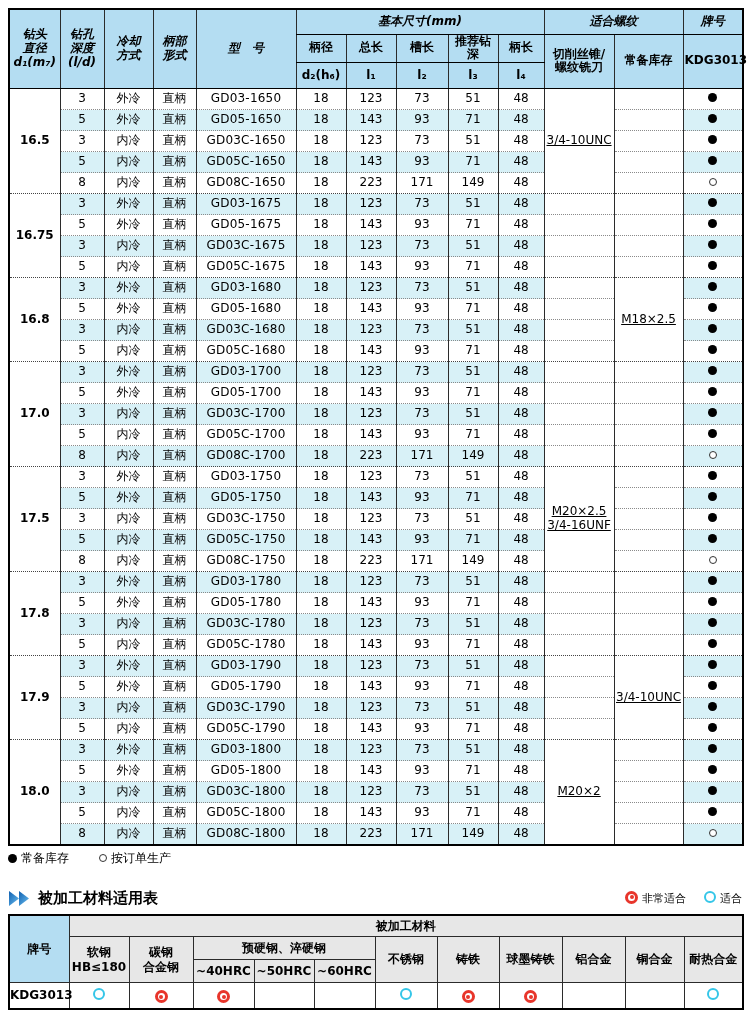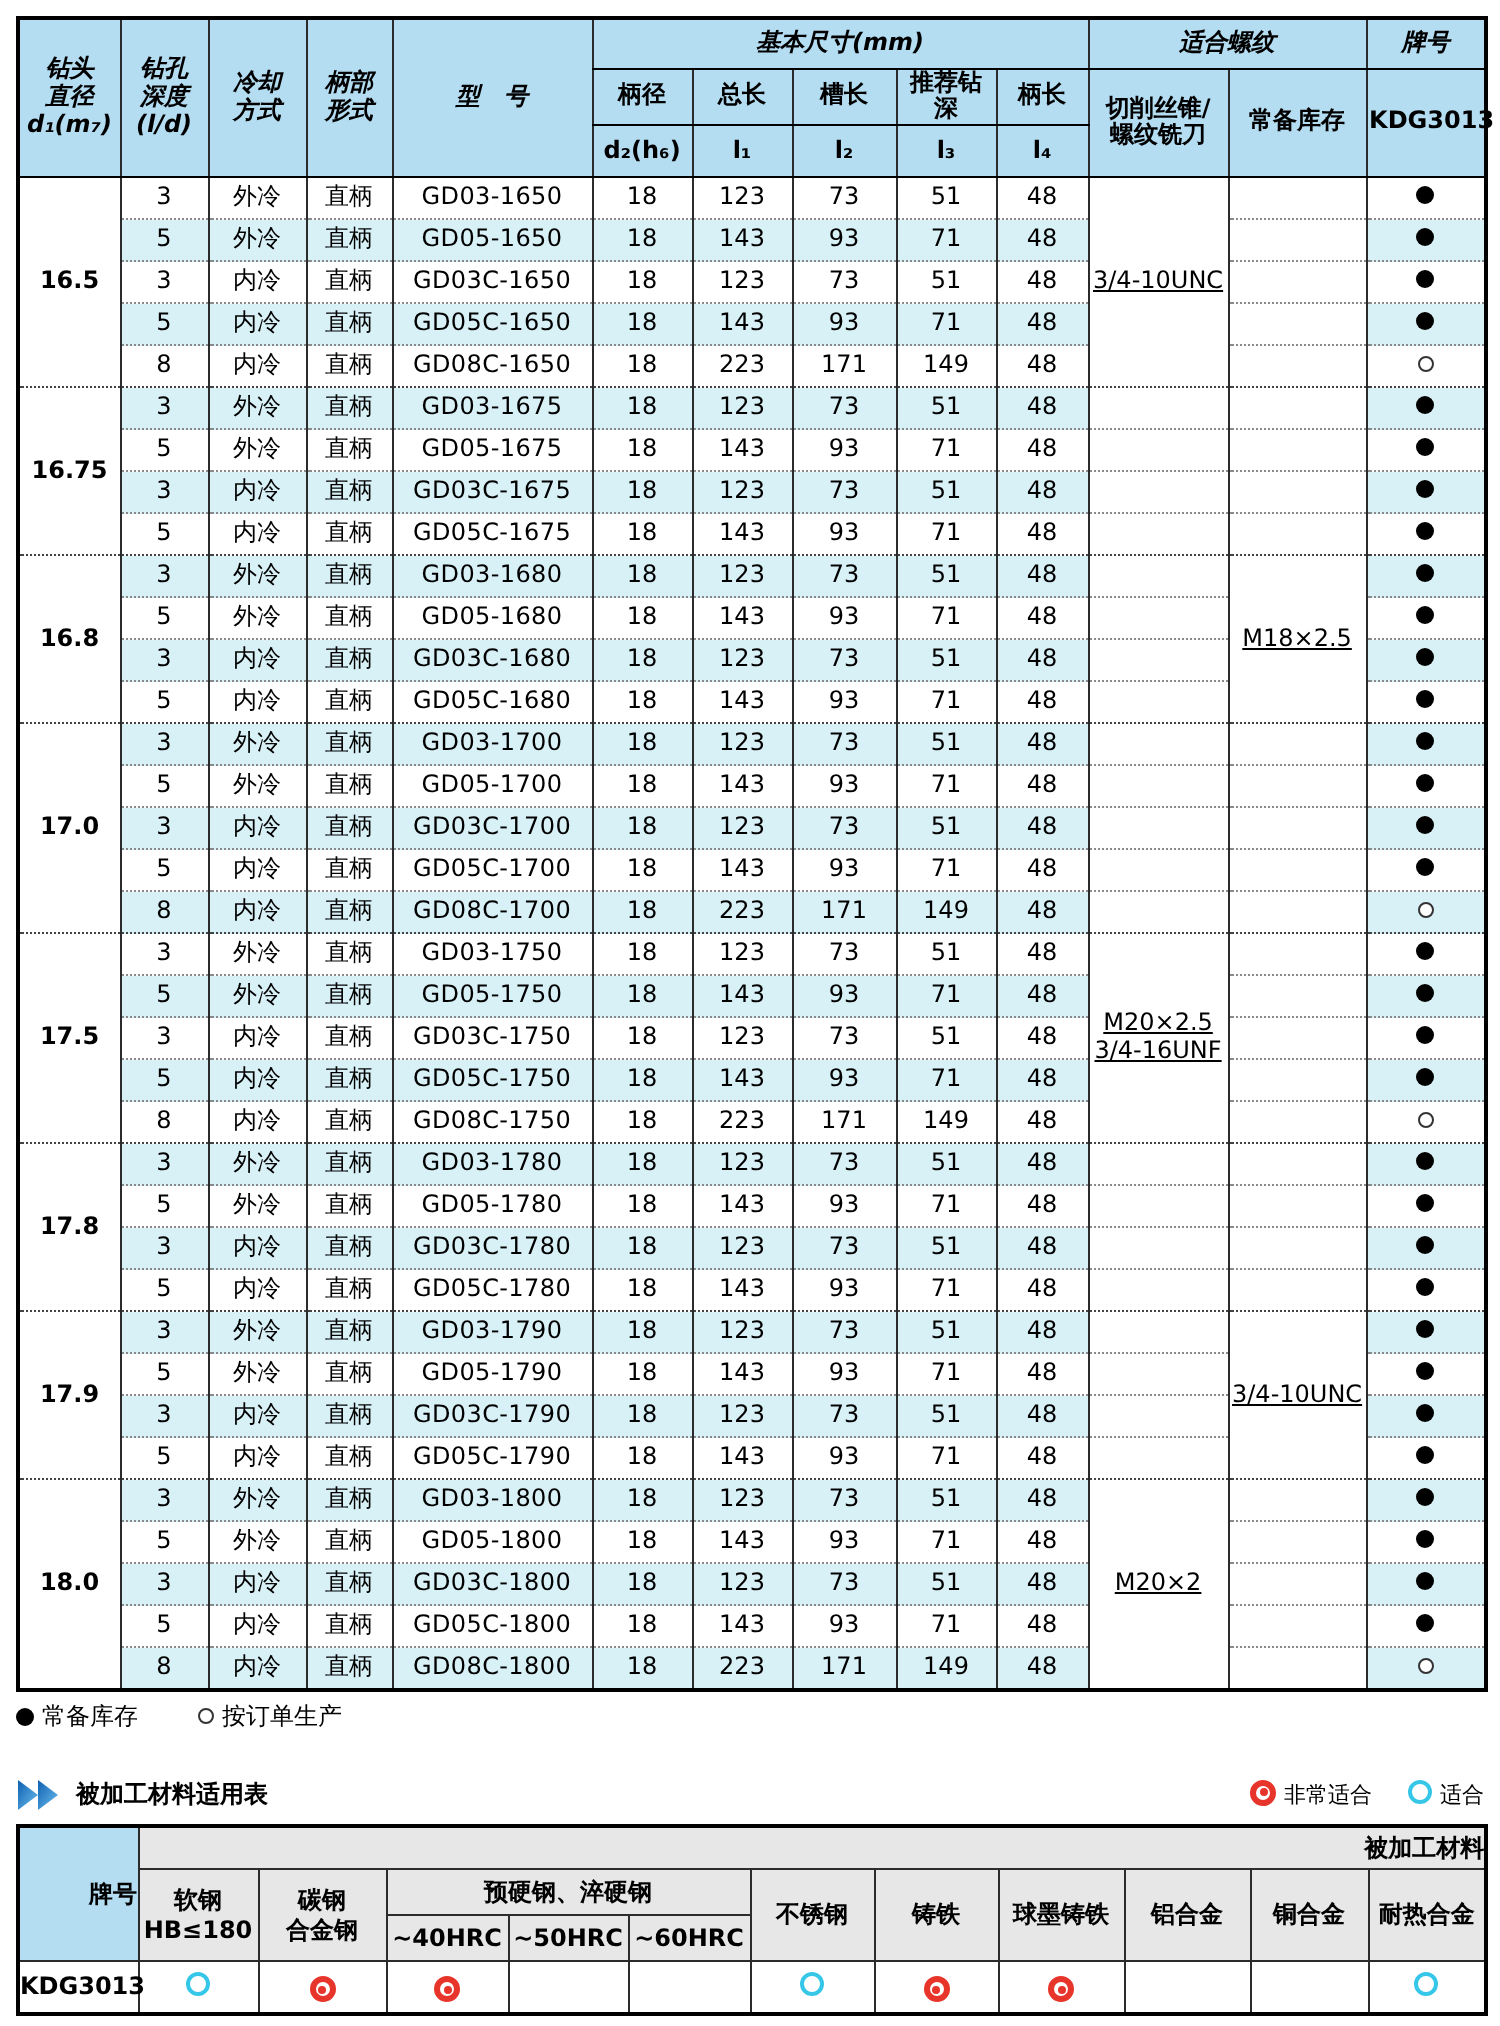--- a/index.html
+++ b/index.html
@@ -34,38 +34,38 @@
   .dot-o{display:inline-block; width:8px; height:8px; border-radius:50%; border:1.5px solid #333; background:#fff;}
 
   
   .note-row{width:734px; display:flex; justify-content:space-between; align-items:center;
             margin-top:4px; font-size:12px;}
   .legend-stock{display:flex; align-items:center; gap:4px;}
   .legend-stock .gap{width:22px;}
 
   
   .mat-title-row{width:734px; margin-top:22px; display:flex; align-items:center;}
-  .mat-title{font-size:12px; font-weight:bold; margin-left:6px;}
+  .mat-title{font-size:15px; font-weight:bold; margin-left:6px;}
   .mat-legend{margin-left:auto; display:flex; align-items:flex-start; gap:4px; font-size:11px;}
   .mat-legend .sp{width:10px;}
   .mk-ex{display:inline-flex; align-items:center; justify-content:center;
          width:13px; height:13px; border:3px solid var(--red); border-radius:50%; background:#fff;}
   .mk-ex::after{content:""; width:4px; height:4px; background:var(--red); border-radius:50%;}
   .mk-good{display:inline-block; width:12px; height:12px; border:2.5px solid var(--cyan);
            border-radius:50%; background:#fff;}
 
   table.mat{width:734px; border-collapse:collapse; table-layout:fixed;
             border:2px solid #000; margin-top:6px;}
   table.mat th, table.mat td{
     border:1px solid var(--line); text-align:center; vertical-align:middle;
     font-size:12px; line-height:1.2; white-space:pre-line;
   }
   table.mat thead th{background:var(--gray); font-weight:600;}
   table.mat th.brand{background:var(--blue); font-weight:bold;}
-  table.mat tr.m1 th{height:22px;text-align:right;}
+  table.mat tr.m1 th{height:22px;}
   table.mat tr.m2 th{height:23px;}
   table.mat tr.m3 th{height:23px;}
   table.mat tbody td{height:26px; background:#fff;}
   td.brandcell{font-weight:bold;}
 </style>
 </head>
 <body>
 
 <div class="page">
 

